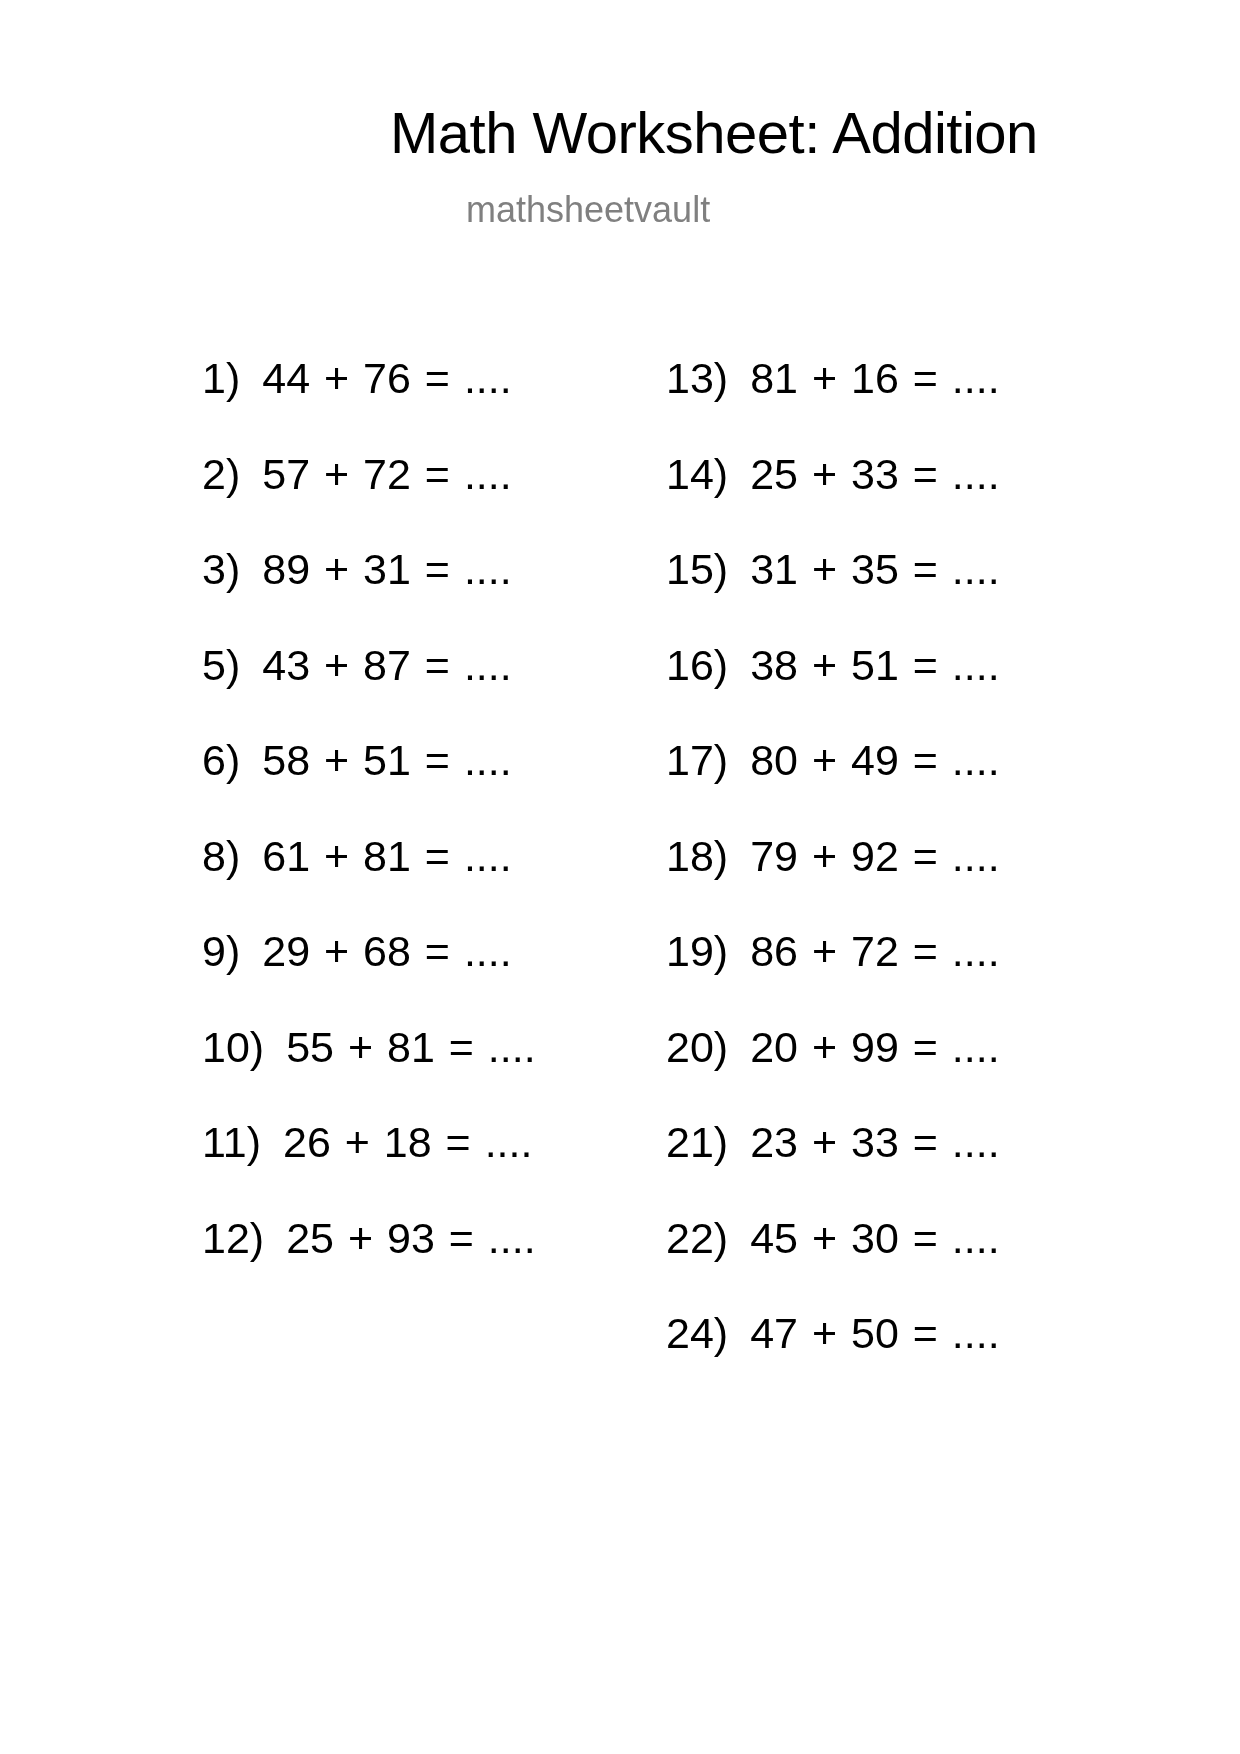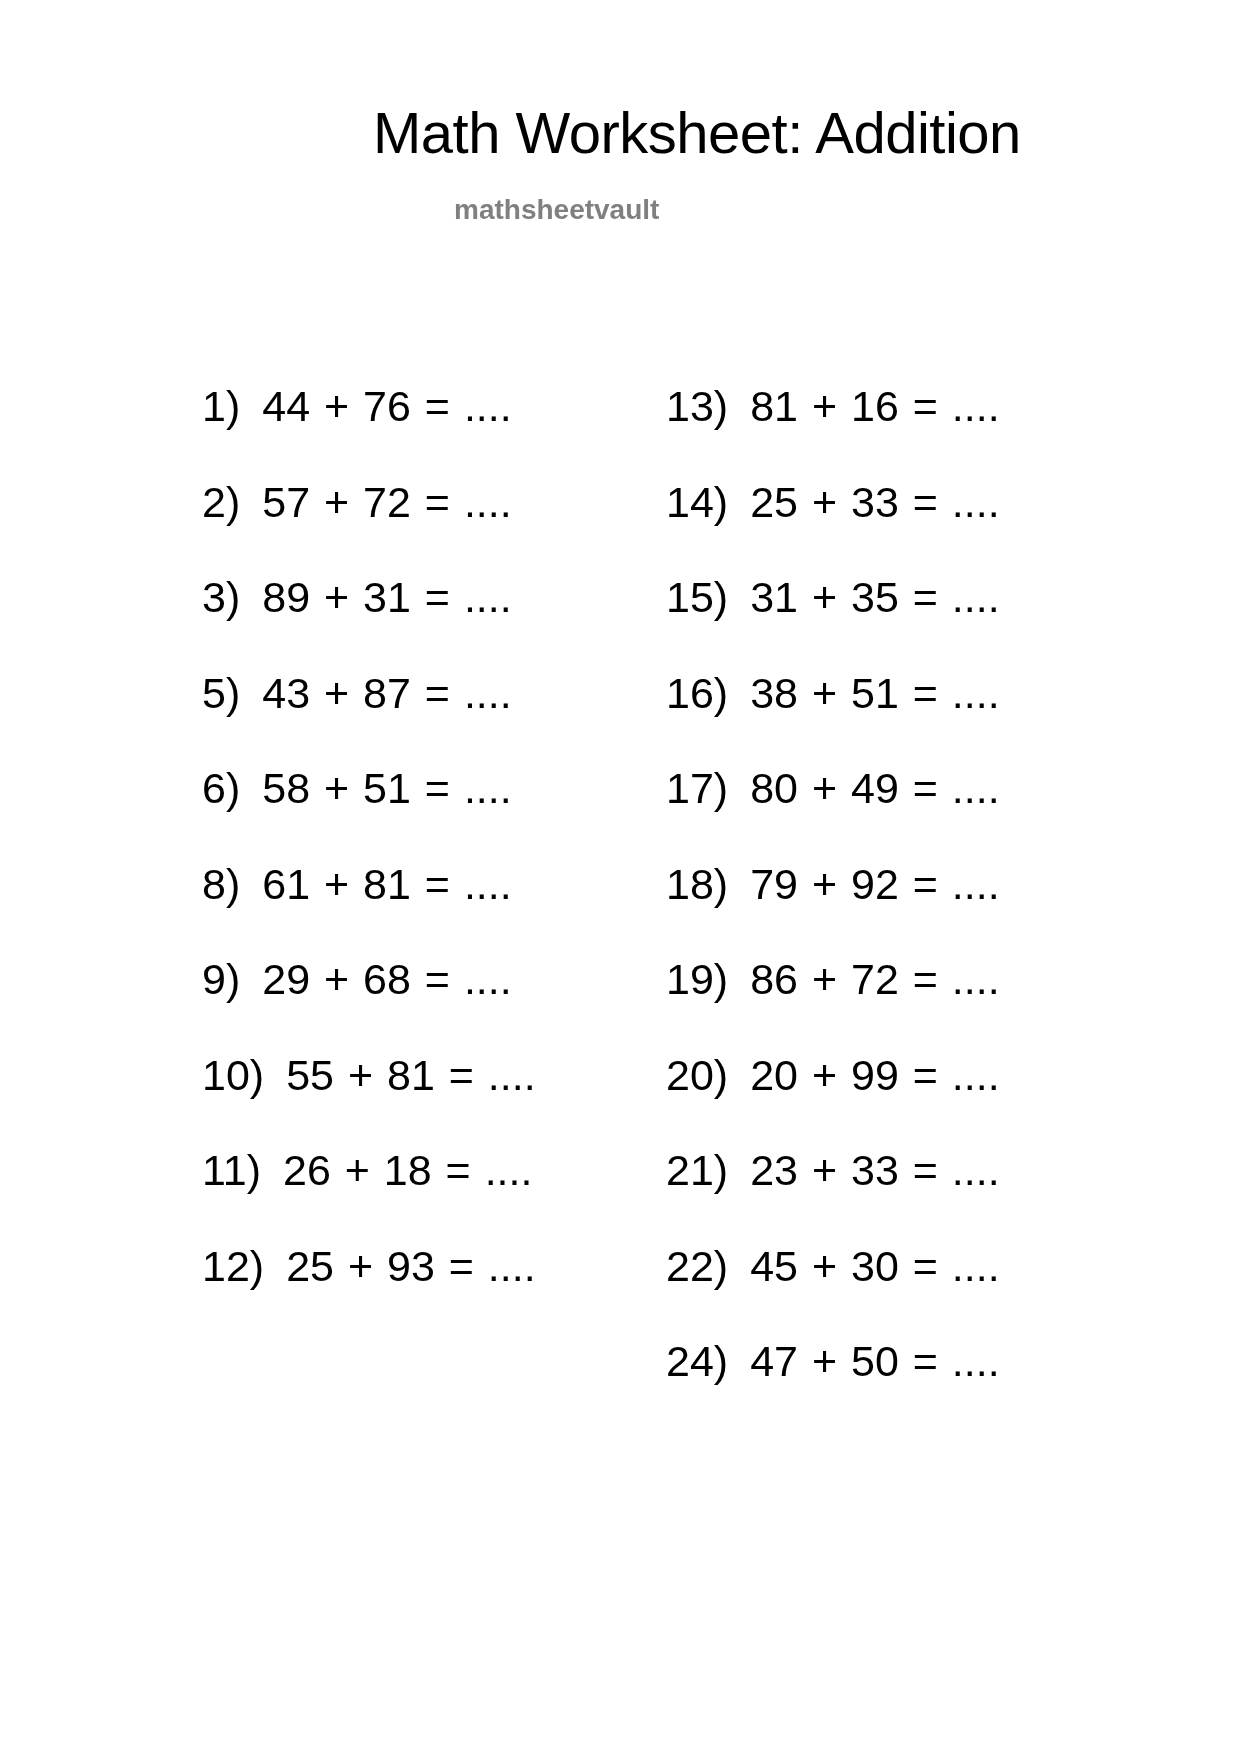--- a/index.html
+++ b/index.html
@@ -10,41 +10,39 @@
     body {
       width: 1240px;
       height: 1754px;
       position: relative;
       overflow: hidden;
       font-family: "Liberation Sans", sans-serif;
       color: #000000;
     }
     .title {
       position: absolute;
-      left: 373px;
+      left: 390px;
       top: 98px;
       font-size: 58px;
       line-height: 70px;
       white-space: nowrap;
       letter-spacing: -0.5px;
     }
     .subtitle {
       position: absolute;
-      left: 454px;
+      left: 466px;
       top: 186px;
-      font-size: 28px;
+      font-size: 36px;
       line-height: 48px;
       color: #808080;
       white-space: nowrap;
-      font-weight: bold;
     }
     .column {
       position: absolute;
       top: 350px;
-      margin-top: 28px;
     }
     .col-left { left: 202px; }
     .col-right { left: 666px; }
     .problem {
       height: 95.5px;
       font-size: 43px;
       line-height: 56px;
       white-space: nowrap;
       word-spacing: 2px;
     }

